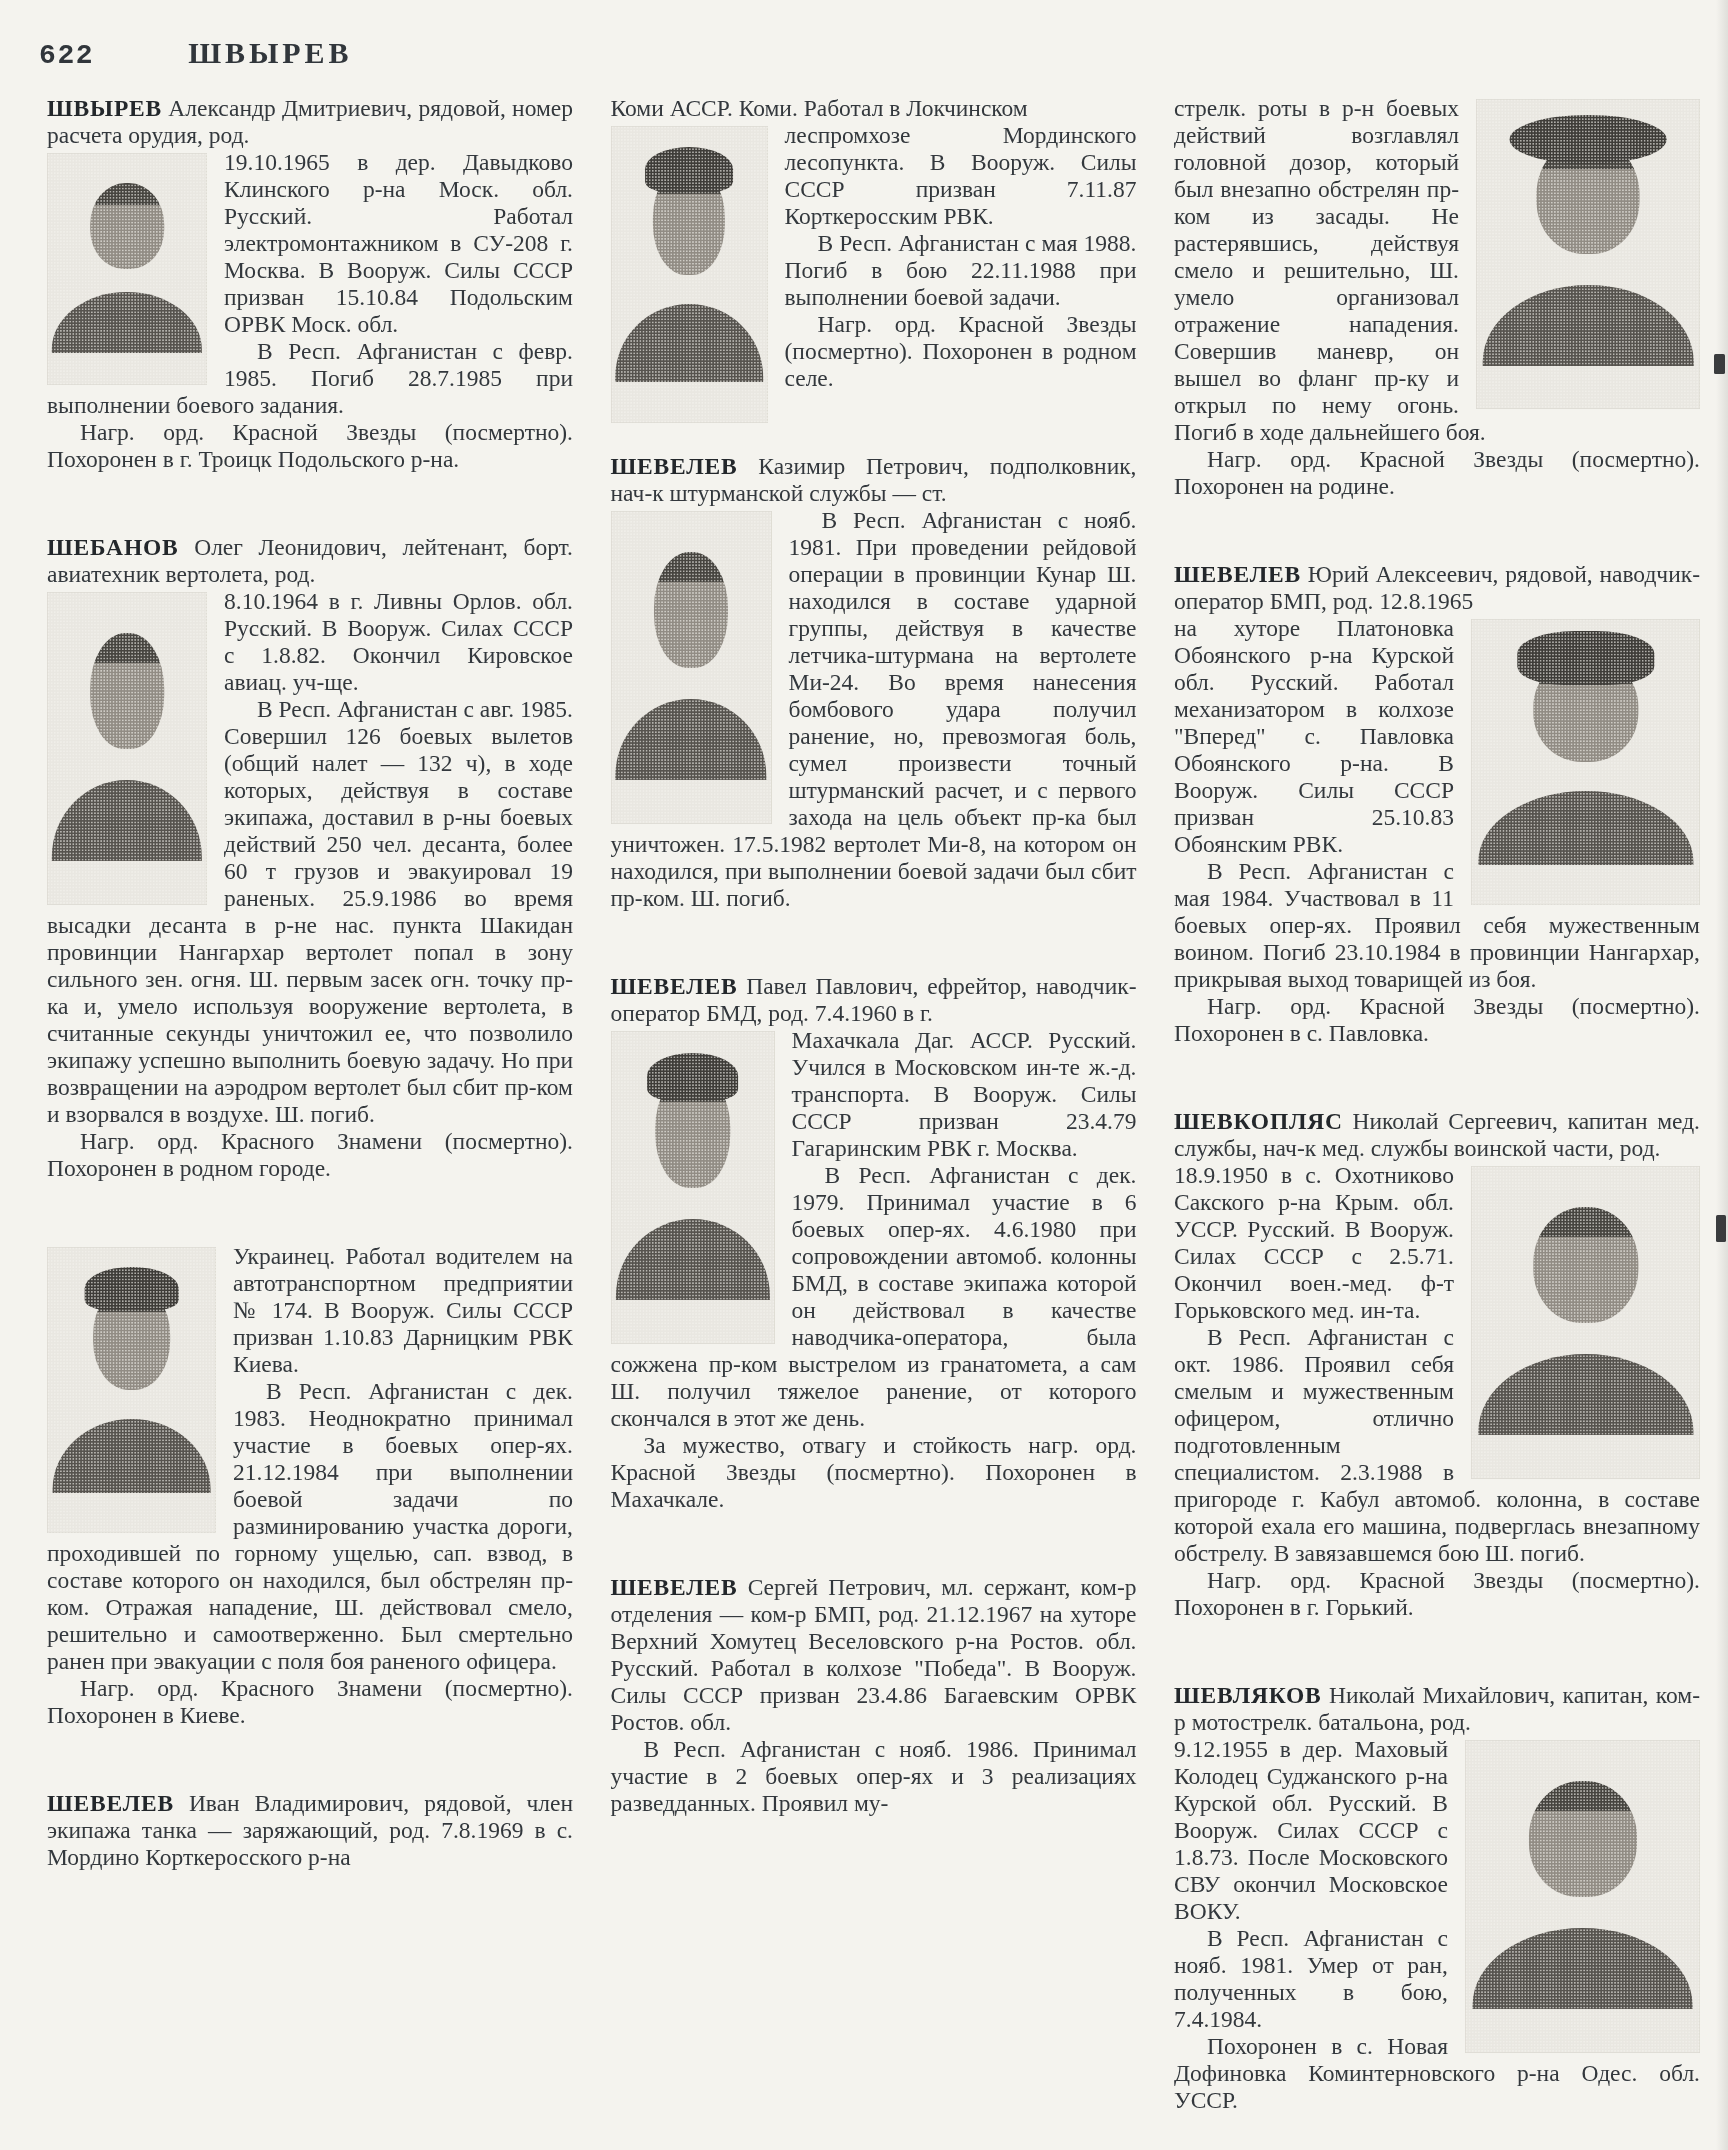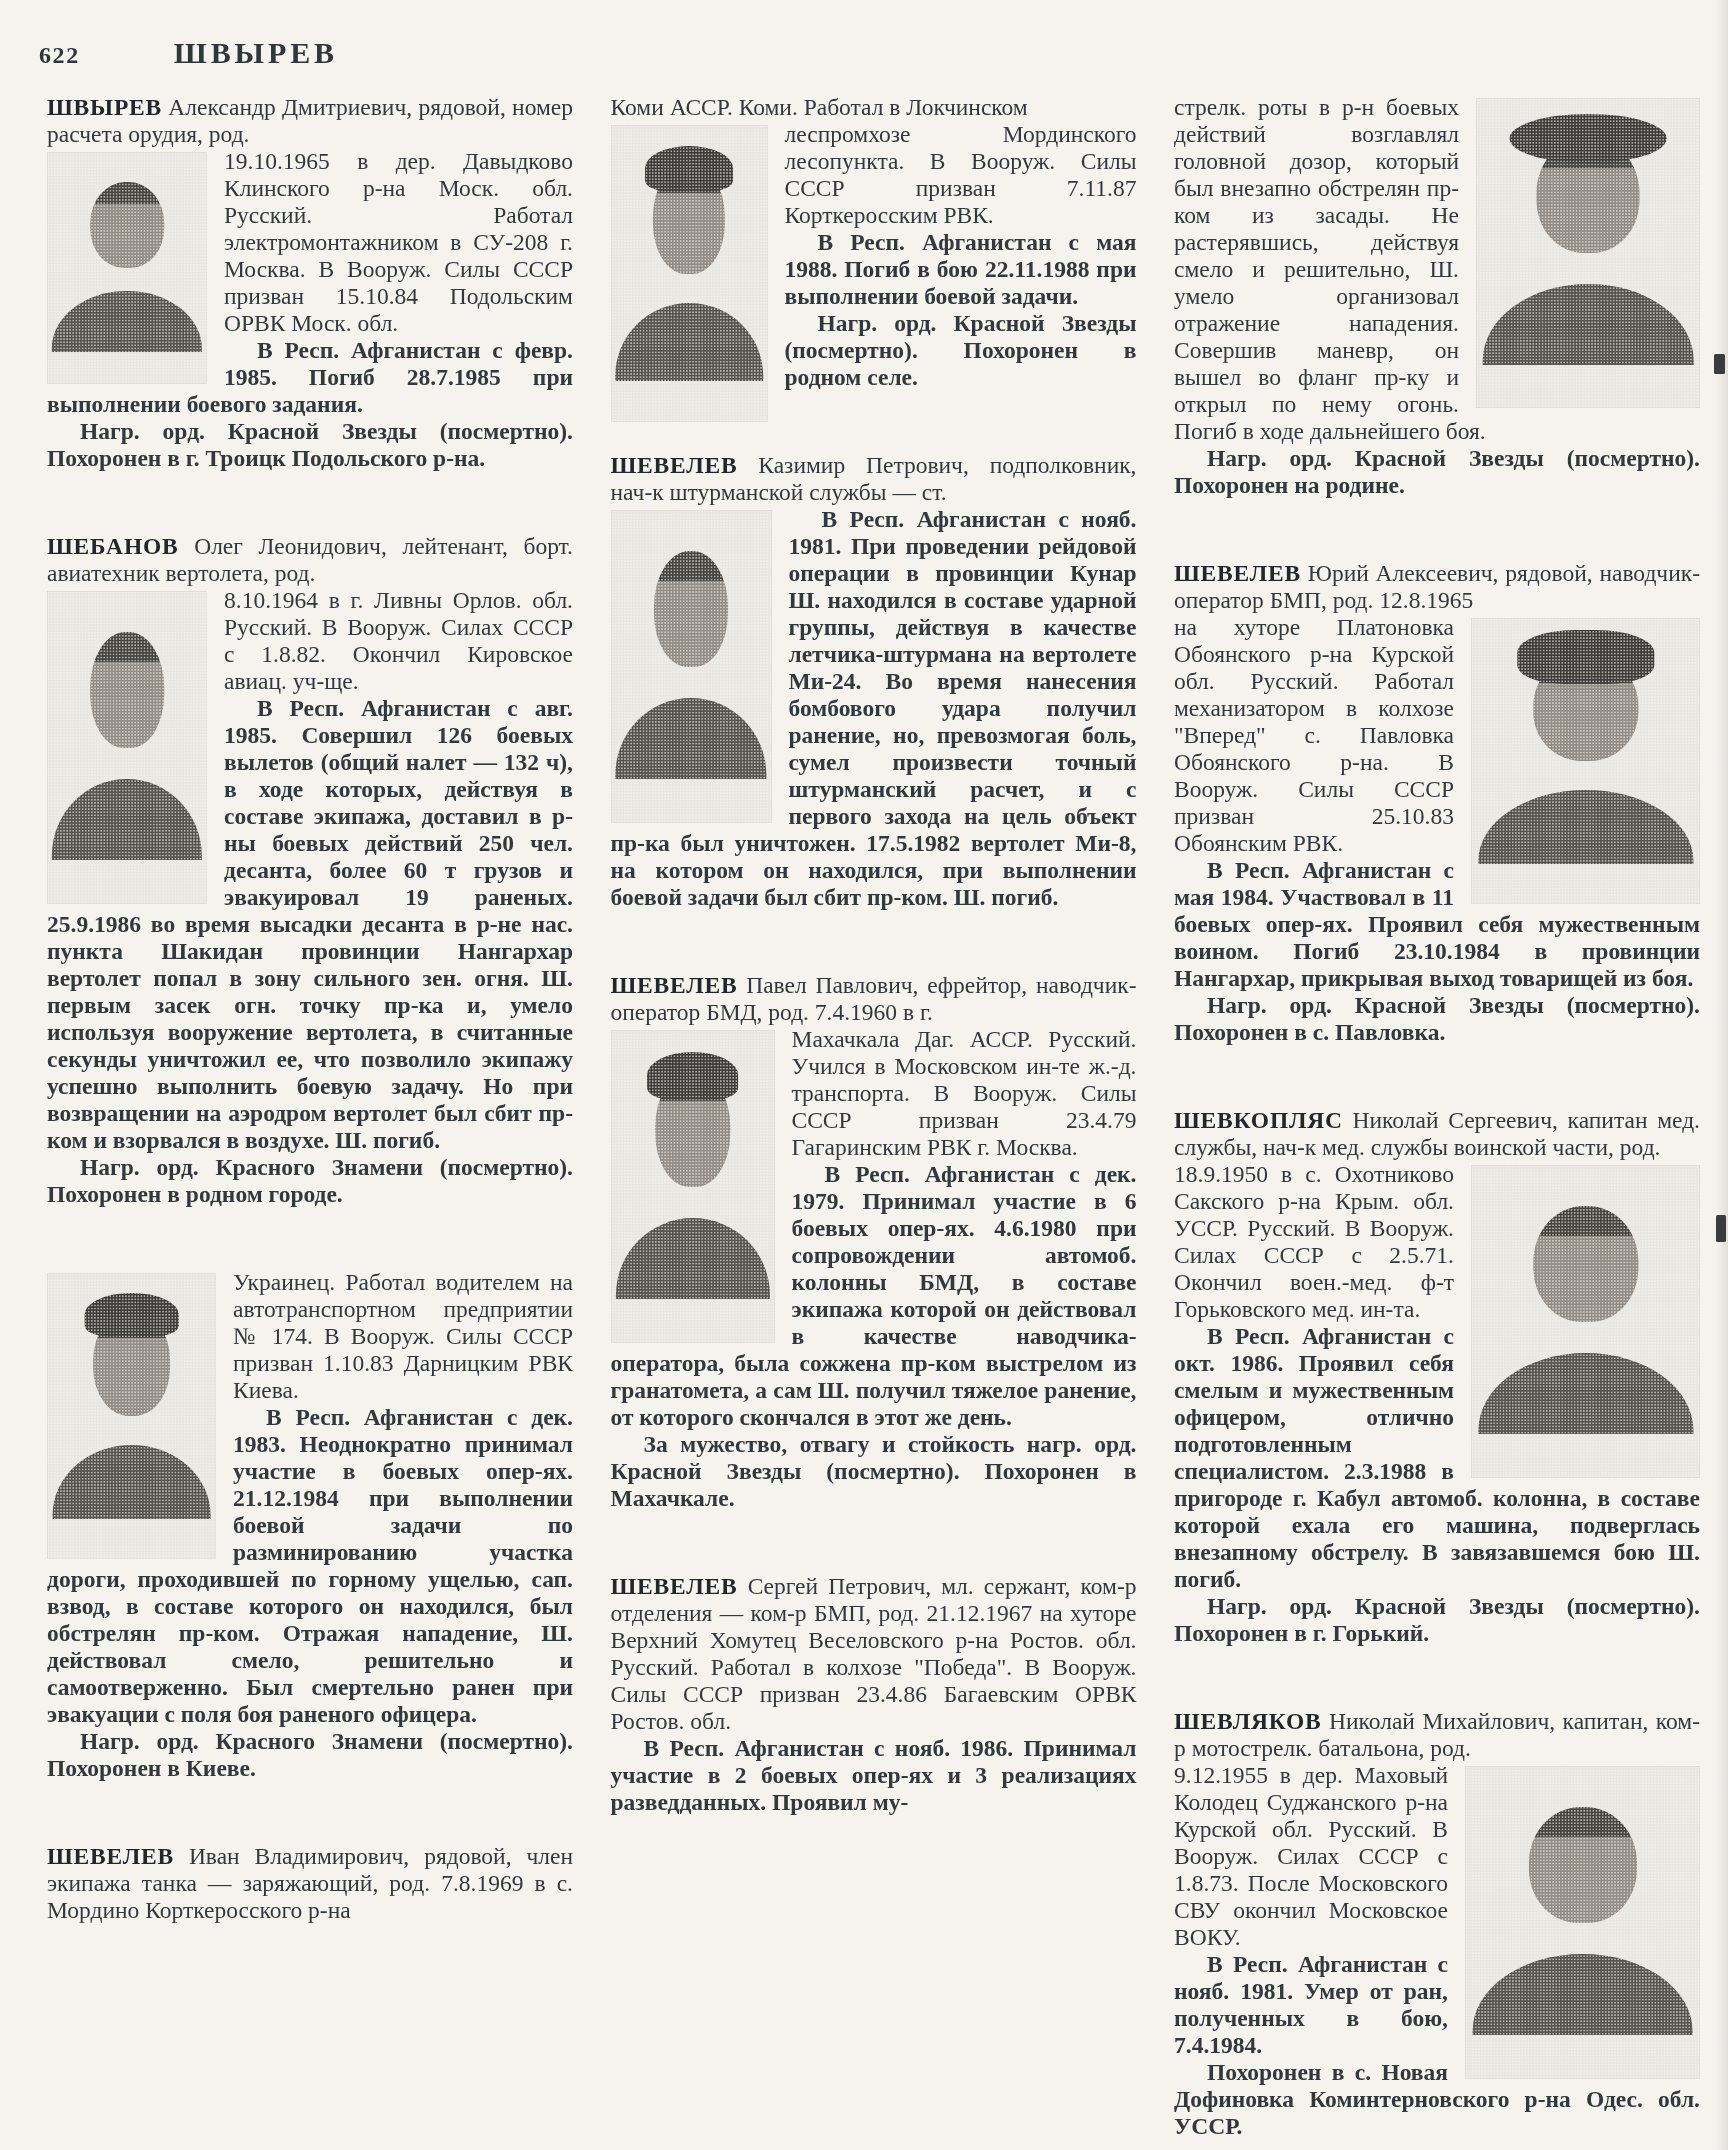--- a/index.html
+++ b/index.html
@@ -19,36 +19,36 @@
     pointer-events:none;
   }
   .speck{position:absolute;background:#3a3c3e;border-radius:1.6px;}
   .speck.s1{right:3.1px;top:354px;width:11px;height:20.3px;}
   .speck.s2{right:2.3px;top:1215px;width:9.4px;height:27px;}
   .header{
     padding:36px 0 0 39px;
     display:flex;align-items:baseline;
     font-weight:700;
   }
-  .pagenum{font-size:24px;letter-spacing:1.6px;}
+  .pagenum{font-size:28px;letter-spacing:1.6px;font-family:Liberation Mono, monospace;}
   .runhead{font-size:30px;margin-left:94px;letter-spacing:3.9px;}
   .columns{
     margin:23.5px 28px 0 33px;
     display:flex;gap:23.5px;
   }
   .col{flex:1 1 0;min-width:0;}
   .entry{clear:both;padding-left:14px;}
   .entry + .entry{margin-top:61px;}
   .p{
     margin:0;
     font-size:23.5px;line-height:27px;
     text-align:justify;
     color:#33383d;
   }
-  .p.ind{text-indent:33px;font-weight:bold;}
+  .p.ind{text-indent:33px;}
   .surname{font-weight:700;letter-spacing:0.8px;color:#23272b;}
   
   .photo{
     position:relative;overflow:hidden;
     background:#e9e7e1;
     box-shadow:0 0 0 0.8px #dcdad2 inset;
   }
   .photo.left{float:left;margin:4.7px 17px 6.3px 0;}
   .photo.right{float:right;margin:4.7px 0 6.3px 17px;}
   .ph-1{width:160px;height:232px;}

